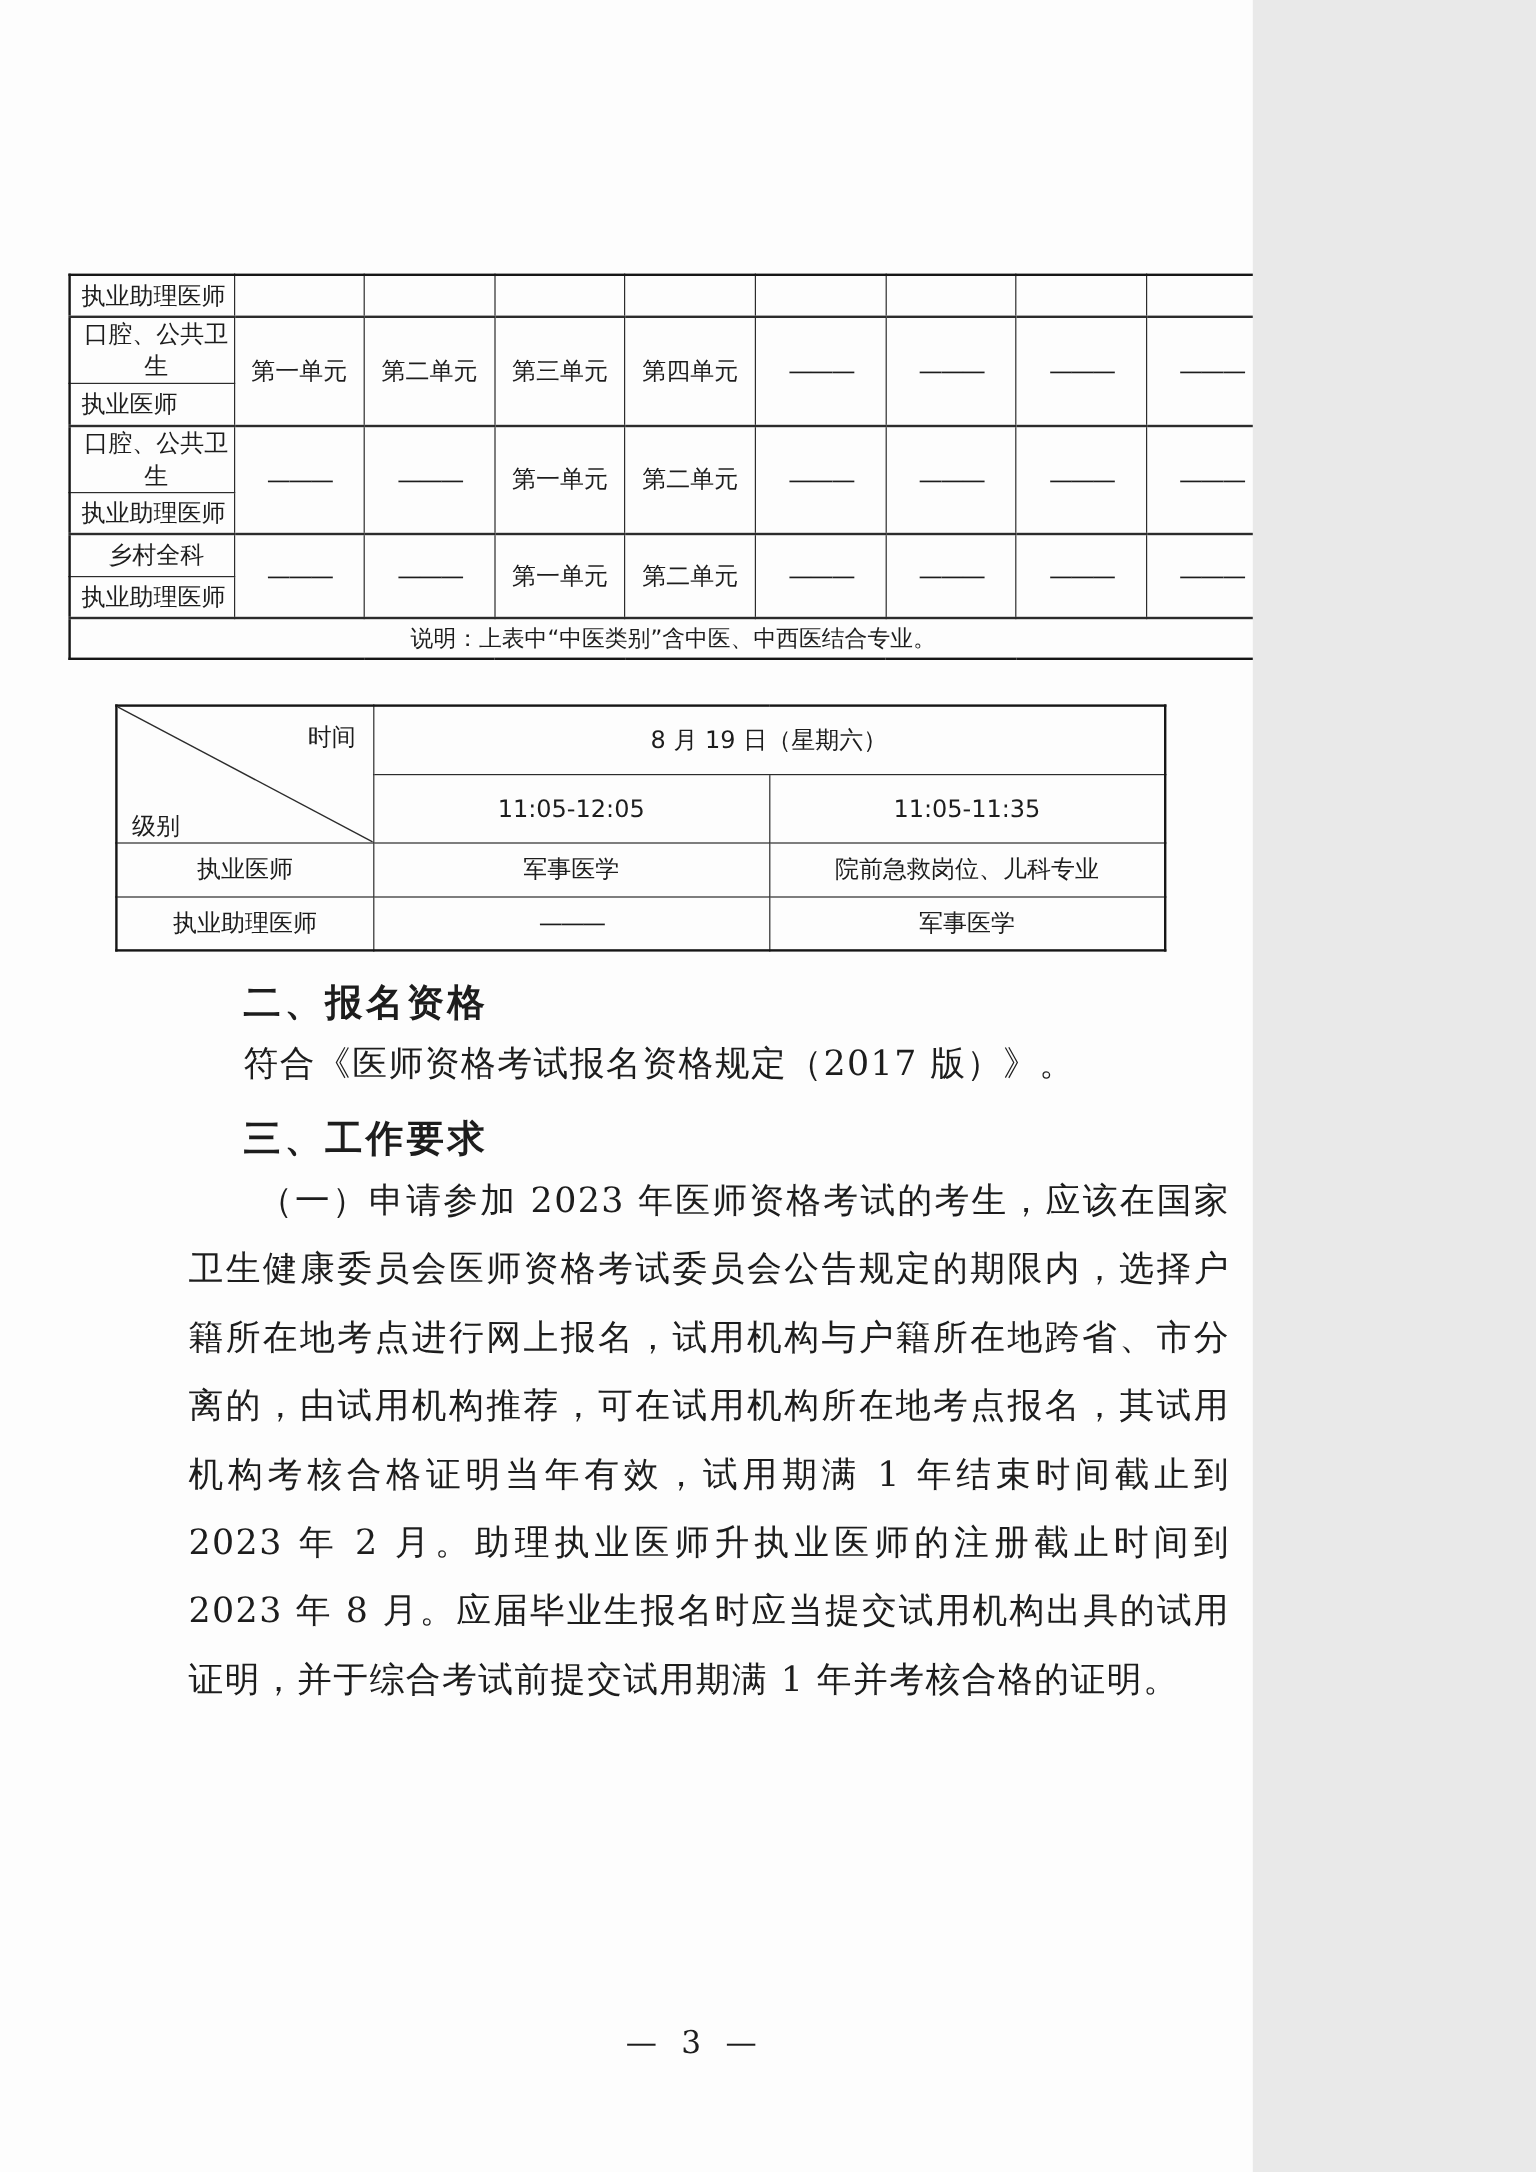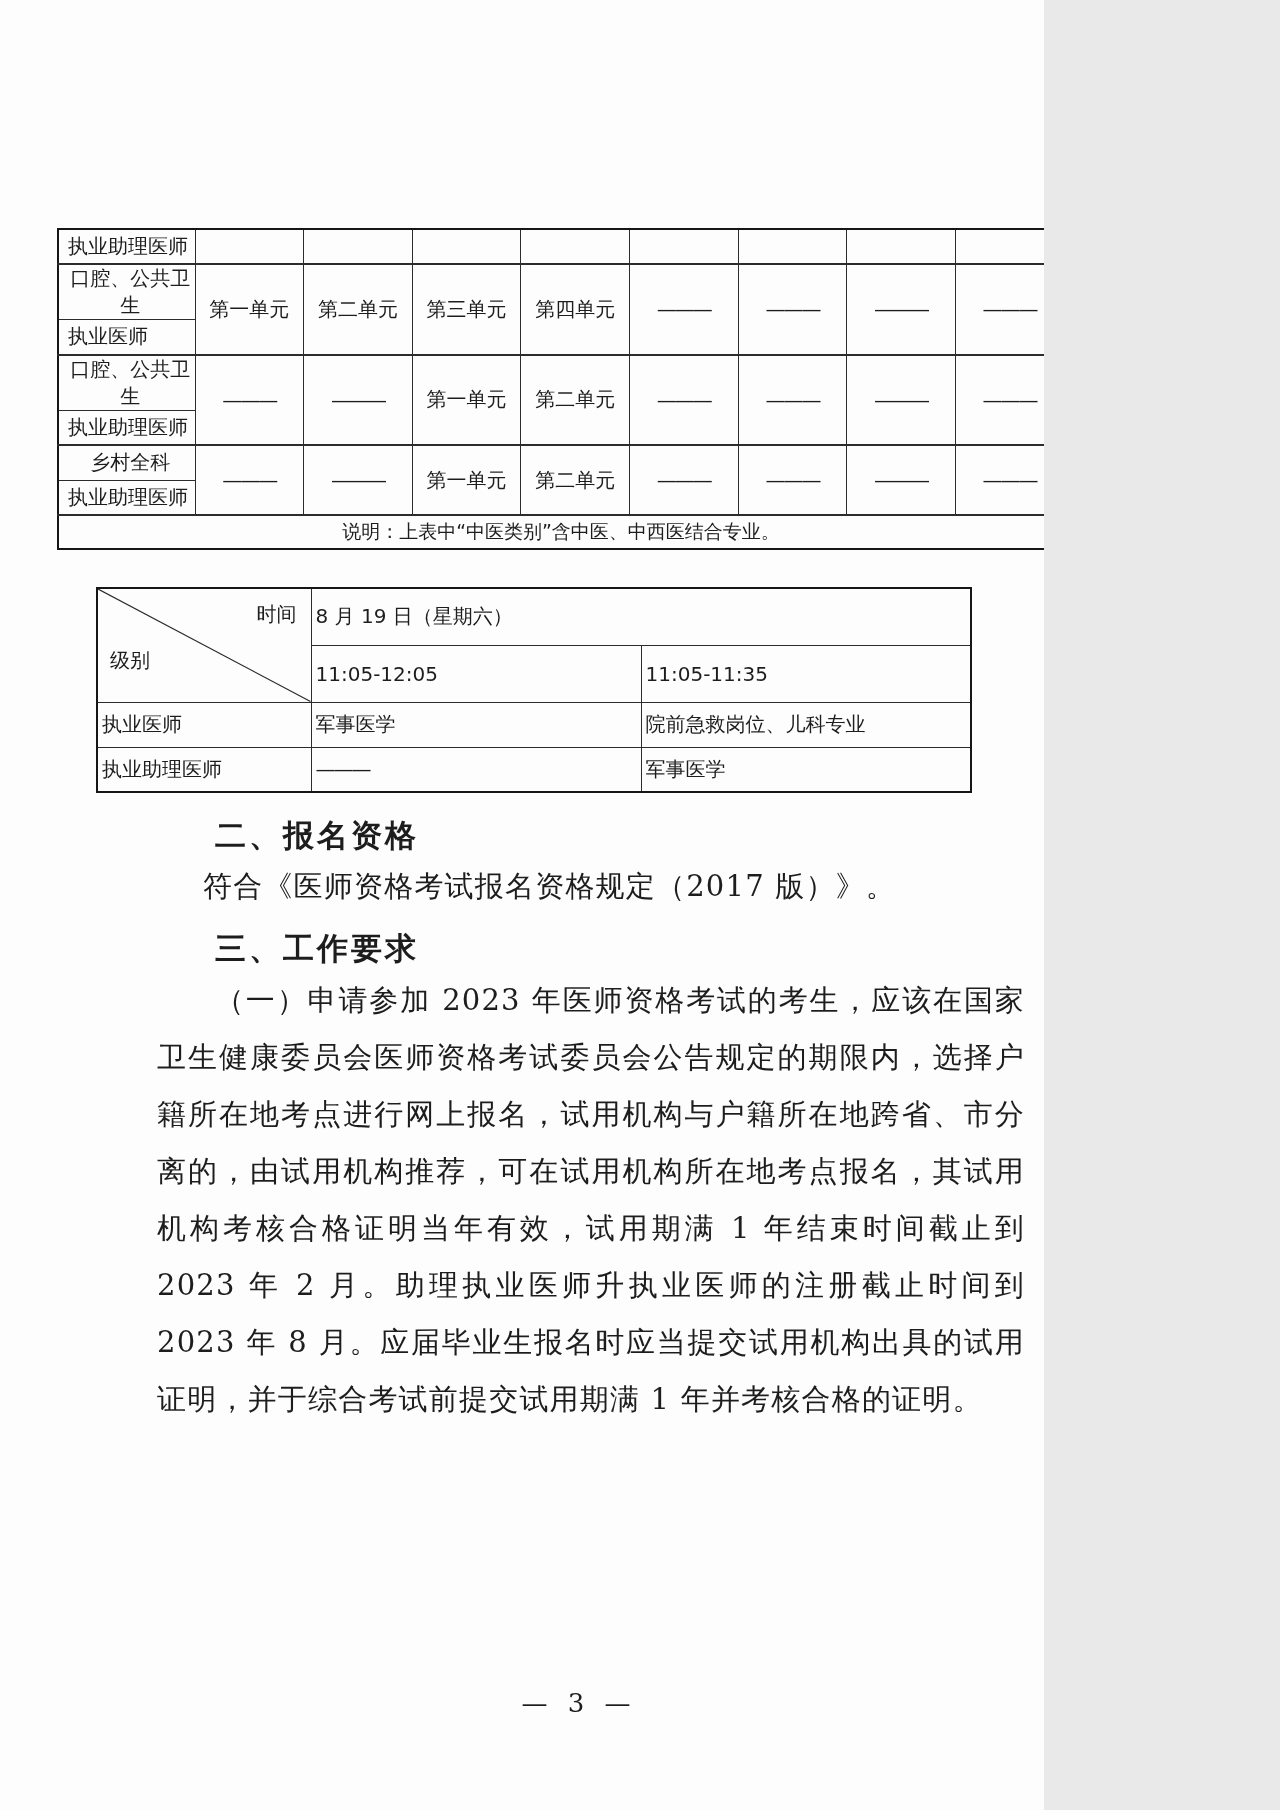--- a/index.html
+++ b/index.html
@@ -54,34 +54,34 @@
 
   
   table.t2{
     position:absolute;left:96px;top:587px;width:874px;
     border-collapse:collapse;table-layout:fixed;
     border:2px solid var(--line-heavy);
     font-size:20px;
   }
   table.t2 td{
     border:1px solid var(--line);
-    vertical-align:middle;
+    text-align:center;vertical-align:middle;
     padding:0 4px;font-weight:500;
   }
   table.t2 tr.hdr1 td{height:57px;}
   table.t2 tr.hdr2 td{height:57px;}
   table.t2 tr.body-row td{height:45px;}
   td.corner{position:relative;padding:0;}
   td.corner svg{position:absolute;inset:0;width:100%;height:100%;}
   .corner-top{position:absolute;top:12px;right:14px;font-weight:500;}
-  .corner-bottom{position:absolute;bottom:28px;left:12px;font-weight:500;}
+  .corner-bottom{position:absolute;bottom:0;left:12px;font-weight:500;}
 
   
   .sec-heading{
-    position:absolute;left:215px;
+    position:absolute;left:203px;
     font-size:31px;font-weight:700;letter-spacing:3px;
     white-space:nowrap;
   }
   #heading-registration{top:815px;}
   #heading-requirements{top:928px;}
   .body-para{
     position:absolute;left:145px;width:868px;
     font-family:"DejaVu Serif","Liberation Serif",serif;
     font-size:29px;line-height:57px;
     letter-spacing:1.2px;

